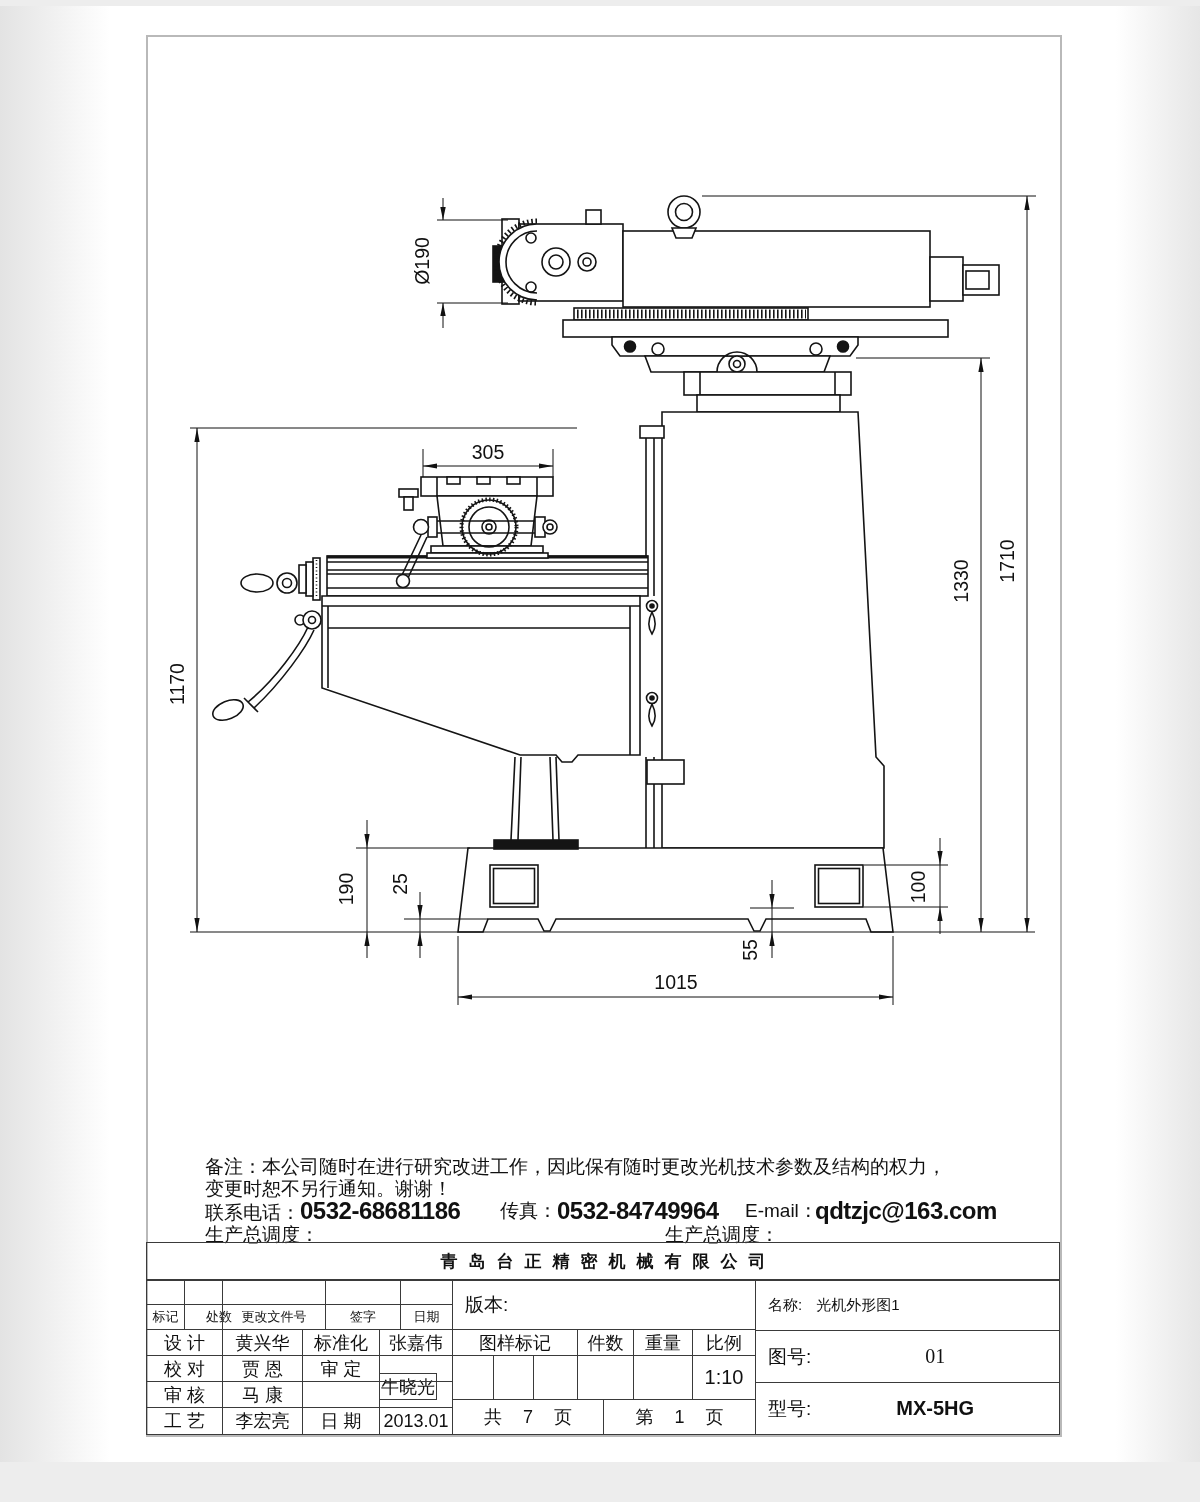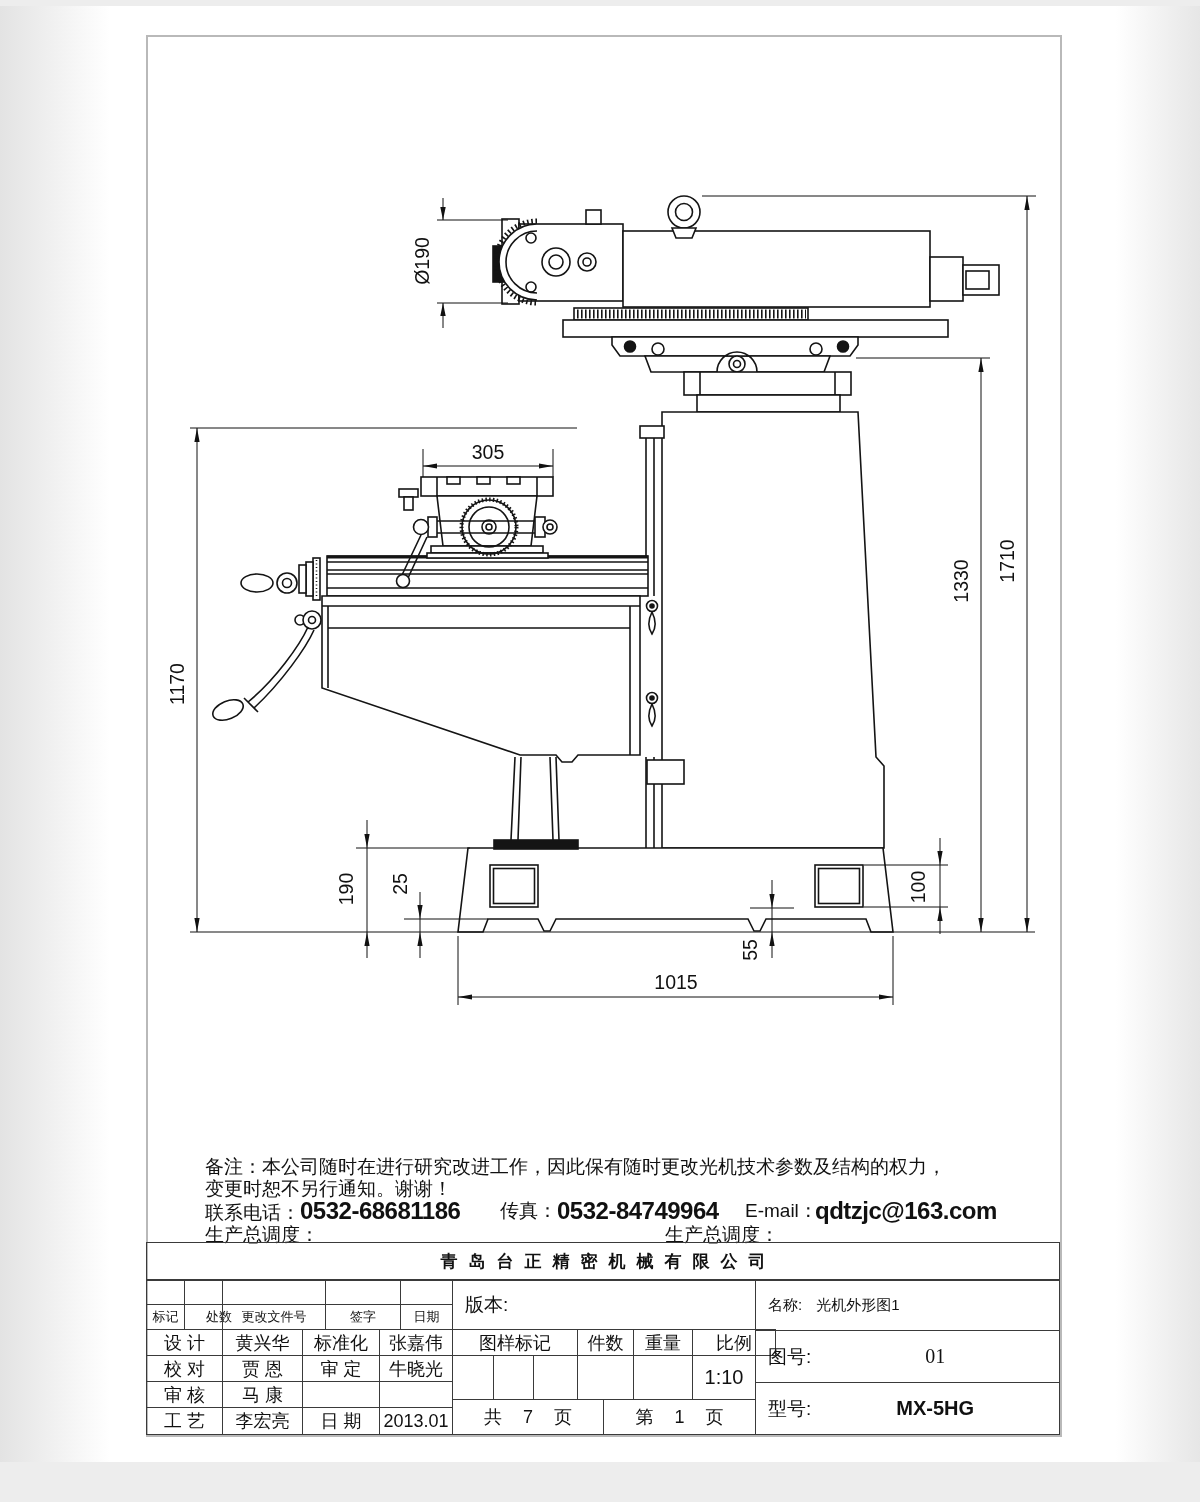--- a/index.html
+++ b/index.html
@@ -221,35 +221,35 @@
     <div class="c small" style="left:179px;top:62px;width:76px;height:26px;">签字</div>
     <div class="c small" style="left:254px;top:62px;width:53px;height:26px;">日期</div>
 
     <div class="c" style="left:0;top:87px;width:77px;height:27px;">设 计</div>
     <div class="c" style="left:76px;top:87px;width:81px;height:27px;">黄兴华</div>
     <div class="c" style="left:156px;top:87px;width:78px;height:27px;">标准化</div>
     <div class="c" style="left:233px;top:87px;width:74px;height:27px;">张嘉伟</div>
     <div class="c" style="left:0;top:113px;width:77px;height:27px;">校 对</div>
     <div class="c" style="left:76px;top:113px;width:81px;height:27px;">贾 恩</div>
     <div class="c" style="left:156px;top:113px;width:78px;height:27px;">审 定</div>
-    <div class="c" style="left:233px;top:113px;width:74px;height:27px;">牛晓光</div>
+    <div class="c" style="left:233px;top:131px;width:58px;height:27px;">牛晓光</div>
     <div class="c" style="left:0;top:139px;width:77px;height:27px;">审 核</div>
     <div class="c" style="left:76px;top:139px;width:81px;height:27px;">马 康</div>
     <div class="c" style="left:156px;top:139px;width:78px;height:27px;"></div>
     <div class="c" style="left:233px;top:139px;width:74px;height:27px;"></div>
     <div class="c" style="left:0;top:165px;width:77px;height:28px;">工 艺</div>
     <div class="c" style="left:76px;top:165px;width:81px;height:28px;">李宏亮</div>
     <div class="c" style="left:156px;top:165px;width:78px;height:28px;">日 期</div>
     <div class="c" style="left:233px;top:165px;width:74px;height:28px;">2013.01</div>
 
     <div class="c left-pad" style="left:306px;top:38px;width:304px;height:50px;font-size:19px;">版本:</div>
     <div class="c" style="left:306px;top:87px;width:126px;height:27px;">图样标记</div>
     <div class="c" style="left:431px;top:87px;width:57px;height:27px;">件数</div>
     <div class="c" style="left:487px;top:87px;width:60px;height:27px;">重量</div>
-    <div class="c" style="left:546px;top:87px;width:84px;height:27px;">比例</div>
+    <div class="c" style="left:546px;top:87px;width:64px;height:27px;">比例</div>
     <div class="c" style="left:306px;top:113px;width:42px;height:45px;"></div>
     <div class="c" style="left:347px;top:113px;width:41px;height:45px;"></div>
     <div class="c" style="left:387px;top:113px;width:45px;height:45px;"></div>
     <div class="c" style="left:431px;top:113px;width:57px;height:45px;"></div>
     <div class="c" style="left:487px;top:113px;width:60px;height:45px;"></div>
     <div class="c" style="left:546px;top:113px;width:64px;height:45px;font-size:20px;">1:10</div>
     <div class="c spaced" style="left:306px;top:157px;width:152px;height:36px;">共 7 页</div>
     <div class="c spaced" style="left:457px;top:157px;width:153px;height:36px;">第 1 页</div>
 
     <div class="c left-pad" style="left:609px;top:38px;width:305px;height:51px;font-size:15px;gap:14px;">

